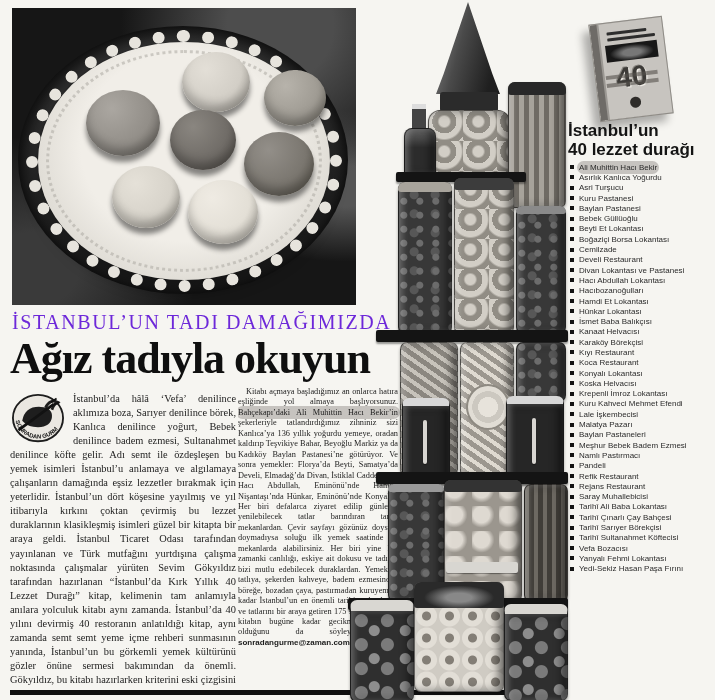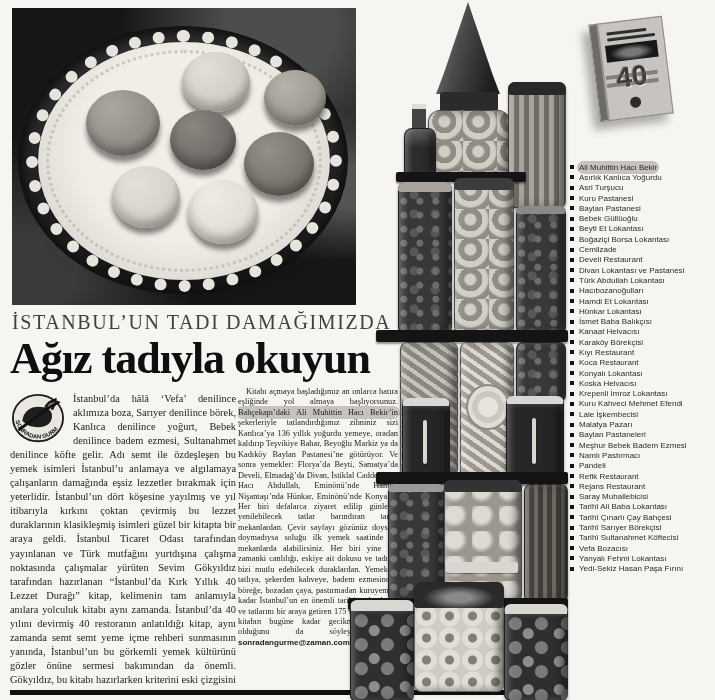--- a/index.html
+++ b/index.html
@@ -15,21 +15,21 @@
   .plate{position:absolute;left:6px;top:18px;width:330px;height:268px;border-radius:50%;
     background:radial-gradient(ellipse,#060606 55%,#303030 63%,#0b0b0b 72%,#1e1e1e 100%);}
   .doily{position:absolute;left:26px;top:34px;width:292px;height:238px;border-radius:50%;
     background:radial-gradient(ellipse at 50% 44%,#f1eee8 0 50%,#e0ddd6 72%,#c8c5be 100%);
     box-shadow:0 8px 16px rgba(0,0,0,.65);}
   .doily::before{content:"";position:absolute;inset:-12px;border-radius:50%;border:12px dotted #e7e4dd;}
   .doily::after{content:"";position:absolute;inset:8px;border-radius:50%;border:3px dotted #aeaba4;opacity:.55;}
   .mac{position:absolute;border-radius:50%;box-shadow:0 6px 5px rgba(0,0,0,.45), inset 0 -8px 8px rgba(0,0,0,.22);}
 
   
-  #kicker{left:12px;top:311px;font-size:20px;letter-spacing:1.6px;color:#404040;white-space:nowrap;}
+  #kicker{left:12px;top:311px;font-size:20px;letter-spacing:1.6px;color:#6d28d9;white-space:nowrap;}
   #headline{left:10px;top:333px;font-size:44px;font-weight:bold;letter-spacing:-1px;color:#0f0f0f;white-space:nowrap;}
 
   
   #col1{left:10px;top:392px;width:226px;height:298px;overflow:hidden;text-align:justify;
         font-size:10.4px;line-height:14.05px;}
   #col1 p{margin:0;}
   #gurme-logo{float:left;width:56px;height:52px;margin:1px 7px 2px 0;}
   #col2{left:238px;top:387px;width:176px;height:300px;overflow:hidden;text-align:justify;
         font-size:8.3px;line-height:10.45px;}
   #col2 p{margin:0;}
@@ -191,20 +191,22 @@
 
 <div id="book" class="abs">
   <div class="book-line" style="top:9px;width:40px;"></div>
   <div class="book-line" style="top:15px;width:48px;"></div>
   <div class="book-photo"></div>
   <div class="book-40">40</div>
   <div class="book-dot"></div>
 </div>
 
 <div id="sb-heading" class="abs">
+  <div>İstanbul’un</div>
+  <div>40 lezzet durağı</div>
 </div>
 
 <div id="sb-list" class="abs">
     <div class="sb-item">
       <span class="bullet"></span>
       <span class="sb-label hl">Ali Muhittin Hacı Bekir</span>
     </div>
     <div class="sb-item">
       <span class="bullet"></span>
       <span class="sb-label">Asırlık Kanlıca Yoğurdu</span>
@@ -240,21 +242,21 @@
     <div class="sb-item">
       <span class="bullet"></span>
       <span class="sb-label">Develi Restaurant</span>
     </div>
     <div class="sb-item">
       <span class="bullet"></span>
       <span class="sb-label">Divan Lokantası ve Pastanesi</span>
     </div>
     <div class="sb-item">
       <span class="bullet"></span>
-      <span class="sb-label">Türk Abdullah Lokantası</span>
+      <span class="sb-label">Hacı Abdullah Lokantası</span>
     </div>
     <div class="sb-item">
       <span class="bullet"></span>
       <span class="sb-label">Hacıbozanoğulları</span>
     </div>
     <div class="sb-item">
       <span class="bullet"></span>
       <span class="sb-label">Hamdi Et Lokantası</span>
     </div>
     <div class="sb-item">

